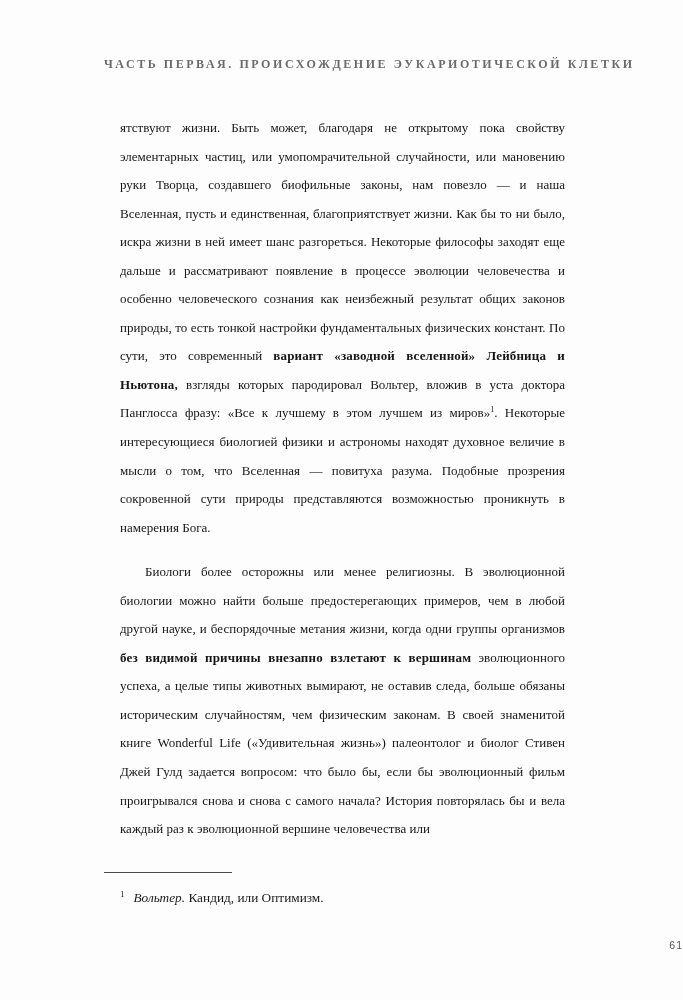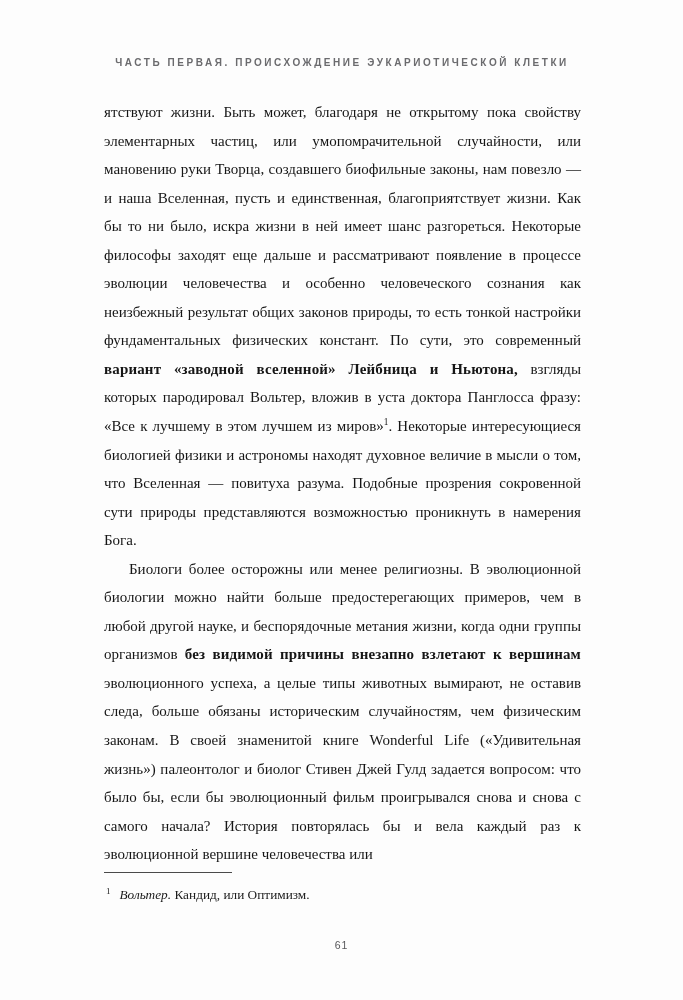--- a/index.html
+++ b/index.html
@@ -26,40 +26,40 @@
     background: #fdfdfd;
   }
 
   
   .running-head {
     position: absolute;
     top: 57px;
     left: 104px;
     width: 476px;
     text-align: center;
-    font-family: Liberation Sans, sans-serif;
-    font-size: 10px;
+    font-family: Liberation Serif, serif;
+    font-size: 12px;
     font-weight: 700;
     letter-spacing: 2.55px;
     color: #6b6b6e;
     white-space: nowrap;
     text-transform: uppercase;
   }
 
   
   .textblock {
     position: absolute;
     top: 98px;
     left: 104px;
     width: 477px;
   }
 
   .para {
-    margin: 0;
-    font-size: 15px;
+    margin: 16px;
+    font-size: 13px;
     line-height: 28.55px;
     text-align: justify;
     text-justify: inter-word;
     color: #161616;
     hyphens: manual;
     word-spacing: 0.1px;
   }
   .para + .para {
     text-indent: 25px;
   }
@@ -84,21 +84,21 @@
     top: 872px;
     width: 477px;
   }
   .footnote-rule {
     width: 128px;
     height: 1.4px;
     background: #4a4a4a;
     margin: 0 0 13px 0;
   }
   .footnote {
-    margin: 2px;
+    margin: 16px;
     font-size: 13.3px;
     line-height: 18px;
     color: #1b1b1b;
     text-align: left;
     white-space: nowrap;
   }
   .footnote .fnum {
     font-size: 9px;
     vertical-align: super;
     line-height: 0;
@@ -107,21 +107,21 @@
   .footnote .fauthor {
     font-style: italic;
   }
 
   
   .folio {
     position: absolute;
     top: 939px;
     left: 0;
     width: 683px;
-    text-align: center;
+    text-align: right;
     font-family: "Liberation Sans", "DejaVu Sans", sans-serif;
     font-size: 10.5px;
     letter-spacing: 1px;
     color: #57575a;
   }
 </style>
 </head>
 <body>
 
 <div class="page">

